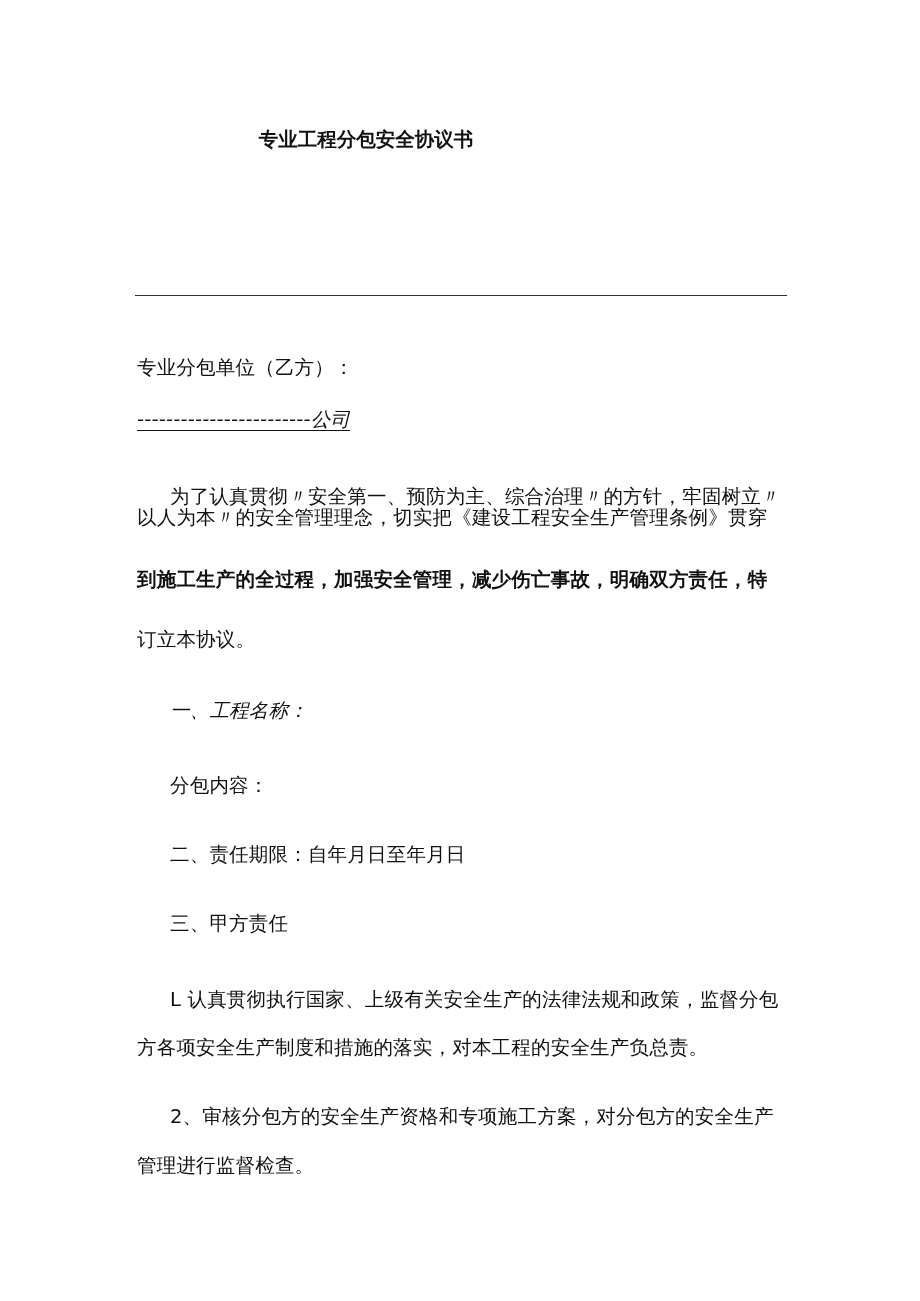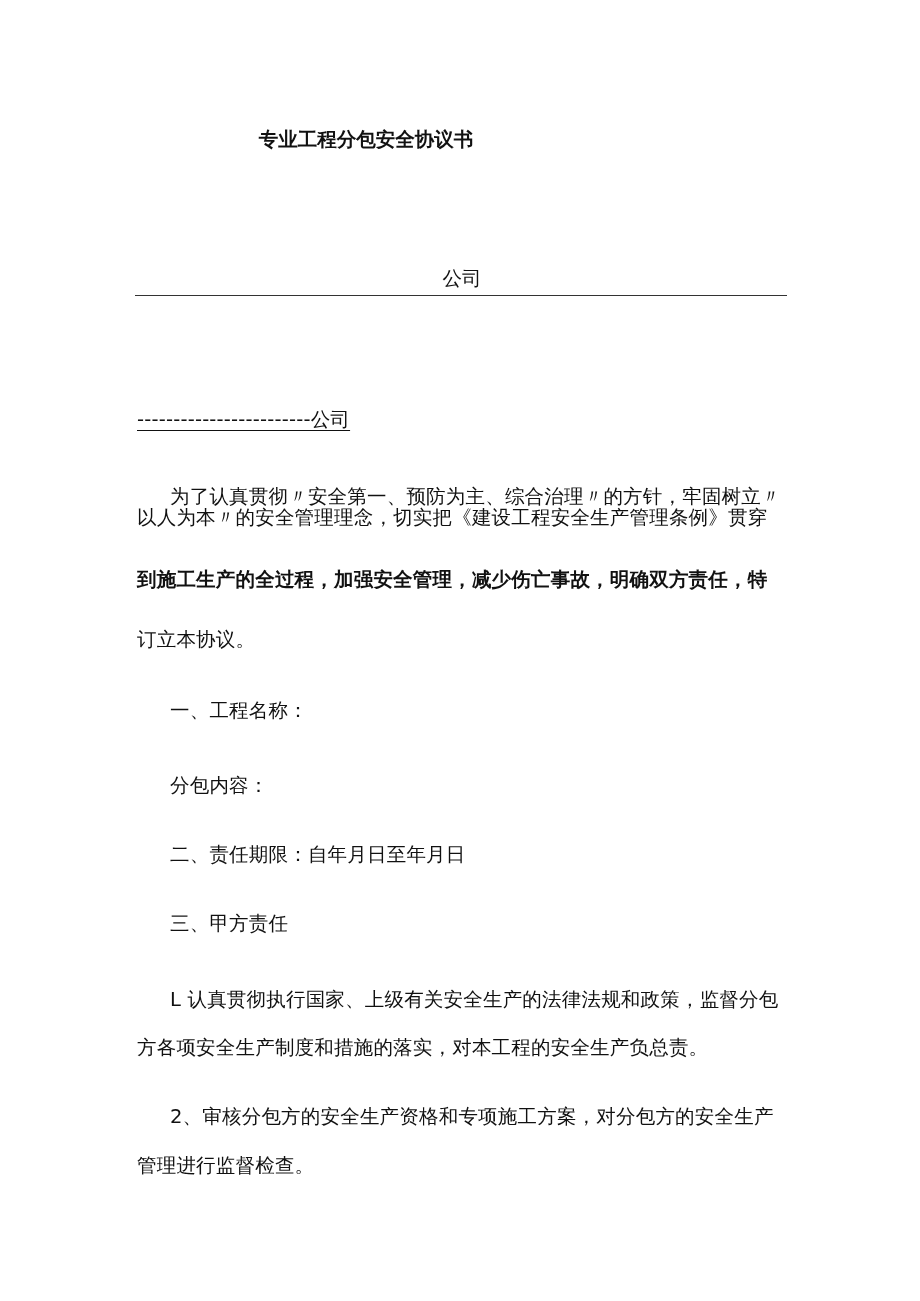--- a/index.html
+++ b/index.html
@@ -62,34 +62,34 @@
     .indent { left: 170px; }
   </style>
 </head>
 <body>
 
 <div class="page">
 
   <div class="title">专业工程分包安全协议书</div>
 
 
-  <div class="company-a">公司</div>
   <div class="rule"></div>
 
+  <div class="line" style="top:354px;">专业分包单位（乙方）：</div>
 
-  <div class="line company-b" style="top:406px;">------------------------公司</div>
+  <div class="line company-b" style="top:406px;font-style:italic;">------------------------公司</div>
 
   <div>
     <div class="line indent" style="top:483px;">为了认真贯彻〃安全第一、预防为主、综合治理〃的方针，牢固树立〃</div>
     <div class="line" style="top:504px;">以人为本〃的安全管理理念，切实把《建设工程安全生产管理条例》贯穿</div>
     <div class="line" style="top:566px;font-weight:bold;">到施工生产的全过程，加强安全管理，减少伤亡事故，明确双方责任，特</div>
     <div class="line" style="top:626px;">订立本协议。</div>
   </div>
 
-  <div class="line indent" style="top:697px;">一、工程名称：</div>
+  <div class="line indent" style="top:697px;font-style:italic;">一、工程名称：</div>
 
   <div class="line indent" style="top:772px;">分包内容：</div>
 
   <div class="line indent" style="top:841px;">二、责任期限：自年月日至年月日</div>
 
   <div class="line indent" style="top:910px;">三、甲方责任</div>
 
   <div>
     <div class="line indent" style="top:986px;">L 认真贯彻执行国家、上级有关安全生产的法律法规和政策，监督分包</div>
     <div class="line" style="top:1034px;">方各项安全生产制度和措施的落实，对本工程的安全生产负总责。</div>

